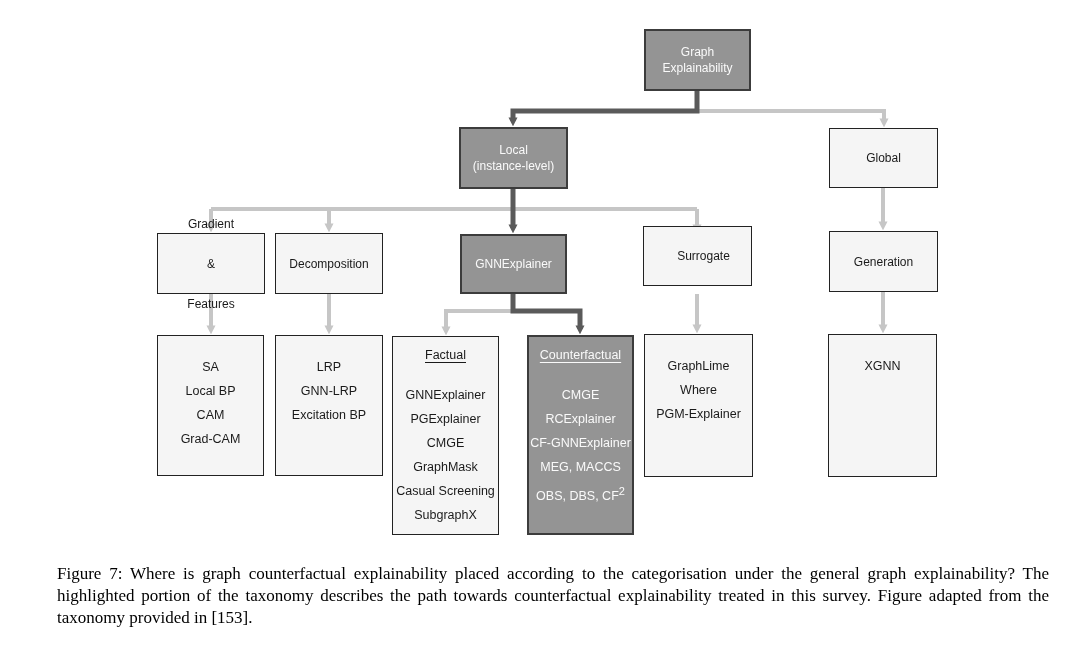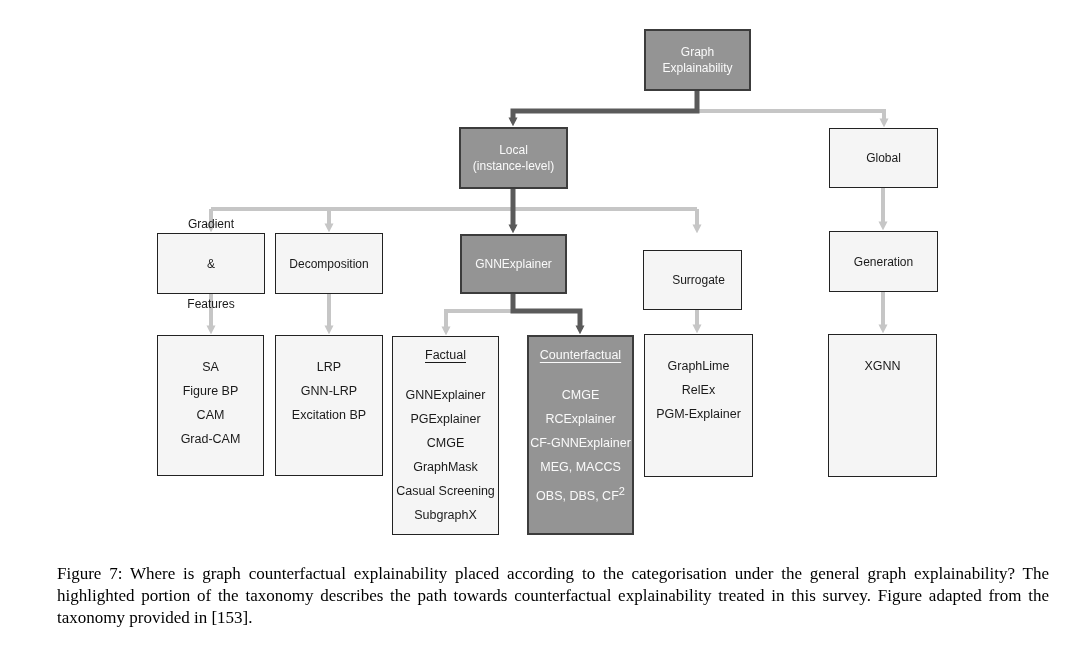--- a/index.html
+++ b/index.html
@@ -139,31 +139,31 @@
   </div>
 
   <div class="node light" style="left:275px; top:233px; width:108px; height:61px;">
     <div>Decomposition</div>
   </div>
 
   <div class="node dark" style="left:460px; top:234px; width:107px; height:60px;">
     <div>GNNExplainer</div>
   </div>
 
-  <div class="node light" style="left:643px; top:250px; width:99px; height:60px;padding-left:12px;">
+  <div class="node light" style="left:643px; top:226px; width:109px; height:60px;padding-left:12px;">
     <div>Surrogate</div>
   </div>
 
   <div class="node light" style="left:829px; top:231px; width:109px; height:61px;">
     <div>Generation</div>
   </div>
 
   <div class="leaf light" style="left:157px; top:335px; width:107px; height:141px;">
     <div class="leaf-line">SA</div>
-    <div class="leaf-line">Figure BP</div>
+    <div class="leaf-line">Local BP</div>
     <div class="leaf-line">CAM</div>
     <div class="leaf-line">Grad-CAM</div>
   </div>
 
   <div class="leaf light" style="left:275px; top:335px; width:108px; height:141px;">
     <div class="leaf-line">LRP</div>
     <div class="leaf-line">GNN-LRP</div>
     <div class="leaf-line">Excitation BP</div>
   </div>
 
@@ -181,21 +181,21 @@
     <span class="leaf-title">Counterfactual</span>
     <div class="leaf-line">CMGE</div>
     <div class="leaf-line">RCExplainer</div>
     <div class="leaf-line">CF-GNNExplainer</div>
     <div class="leaf-line">MEG, MACCS</div>
     <div class="leaf-line"><span>OBS, DBS, CF</span><sup>2</sup></div>
   </div>
 
   <div class="leaf light" style="left:644px; top:334px; width:109px; height:143px;">
     <div class="leaf-line">GraphLime</div>
-    <div class="leaf-line">RelEx</div>
+    <div class="leaf-line">Where</div>
     <div class="leaf-line">PGM-Explainer</div>
   </div>
 
   <div class="leaf light" style="left:828px; top:334px; width:109px; height:143px;">
     <div class="leaf-line">XGNN</div>
   </div>
 
   <p class="caption">Figure 7: Where is graph counterfactual explainability placed according to the categorisation under the general graph explainability? The highlighted portion of the taxonomy describes the path towards counterfactual explainability treated in this survey. Figure adapted from the taxonomy provided in [153].</p>
 
 </div>

